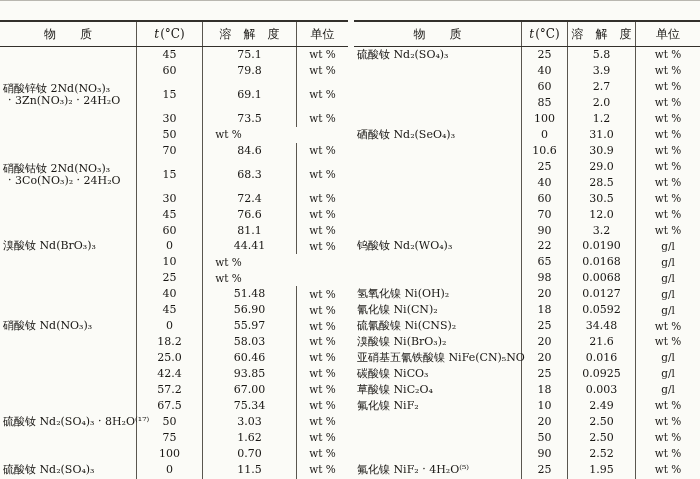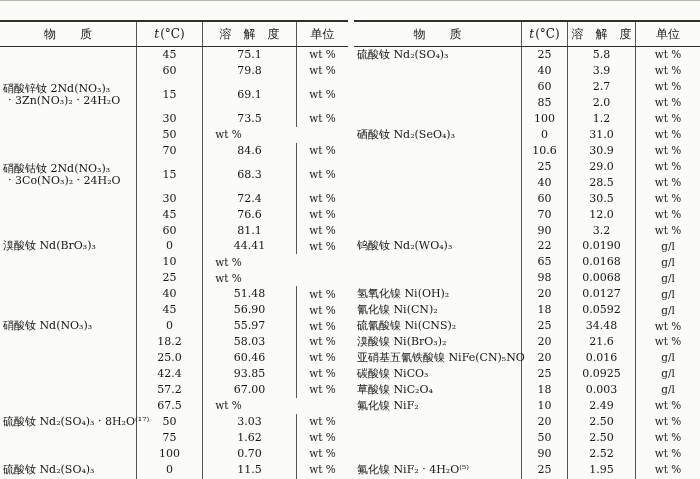--- a/index.html
+++ b/index.html
@@ -186,20 +186,21 @@
         </div>
         <div class="row">
           <div class="cell c-sub"></div>
           <div class="cell c-t">57.2</div>
           <div class="cell c-sol">67.00</div>
           <div class="cell c-unit unit-cell">wt %</div>
         </div>
         <div class="row">
           <div class="cell c-sub"></div>
           <div class="cell c-t">67.5</div>
+          <div class="cell c-sol">75.34</div>
           <div class="cell c-unit unit-cell">wt %</div>
         </div>
         <div class="row">
           <div class="cell c-sub">
             <div class="nline">硫酸钕 Nd₂(SO₄)₃ · 8H₂O⁽¹⁷⁾</div>
           </div>
           <div class="cell c-t">50</div>
           <div class="cell c-sol">3.03</div>
           <div class="cell c-unit unit-cell">wt %</div>
         </div>

